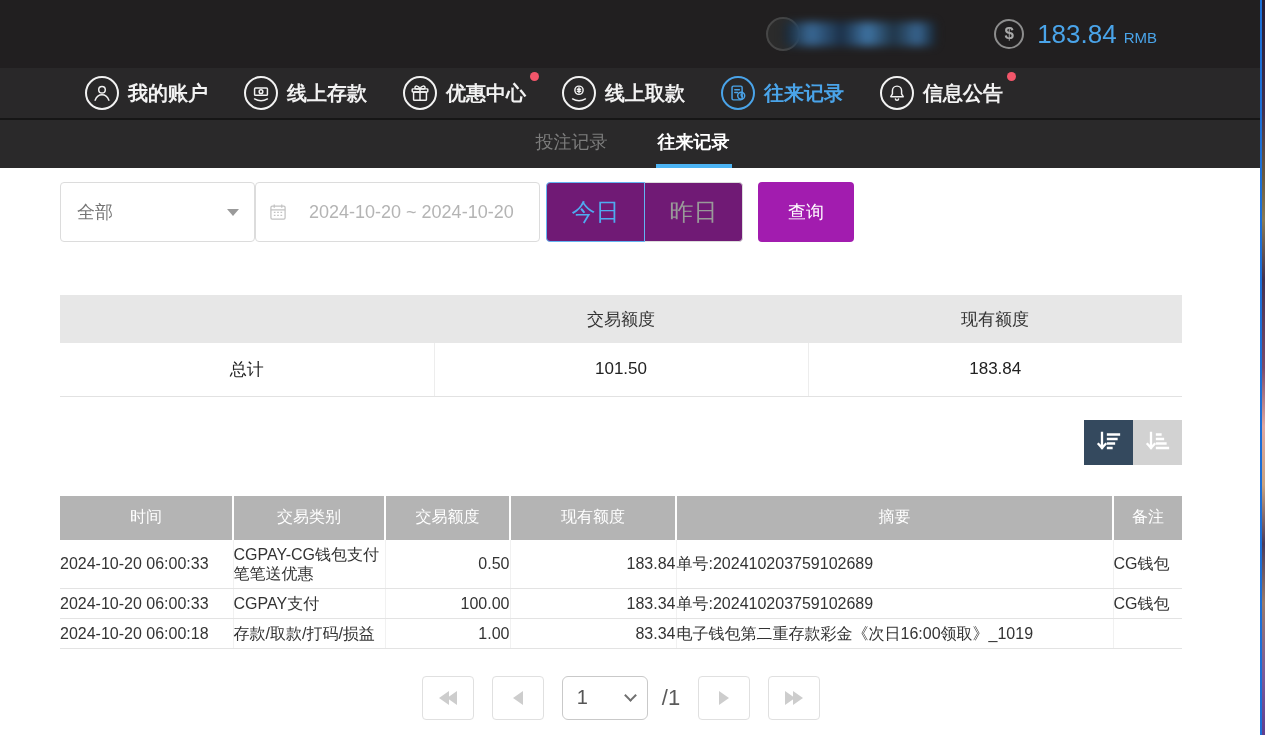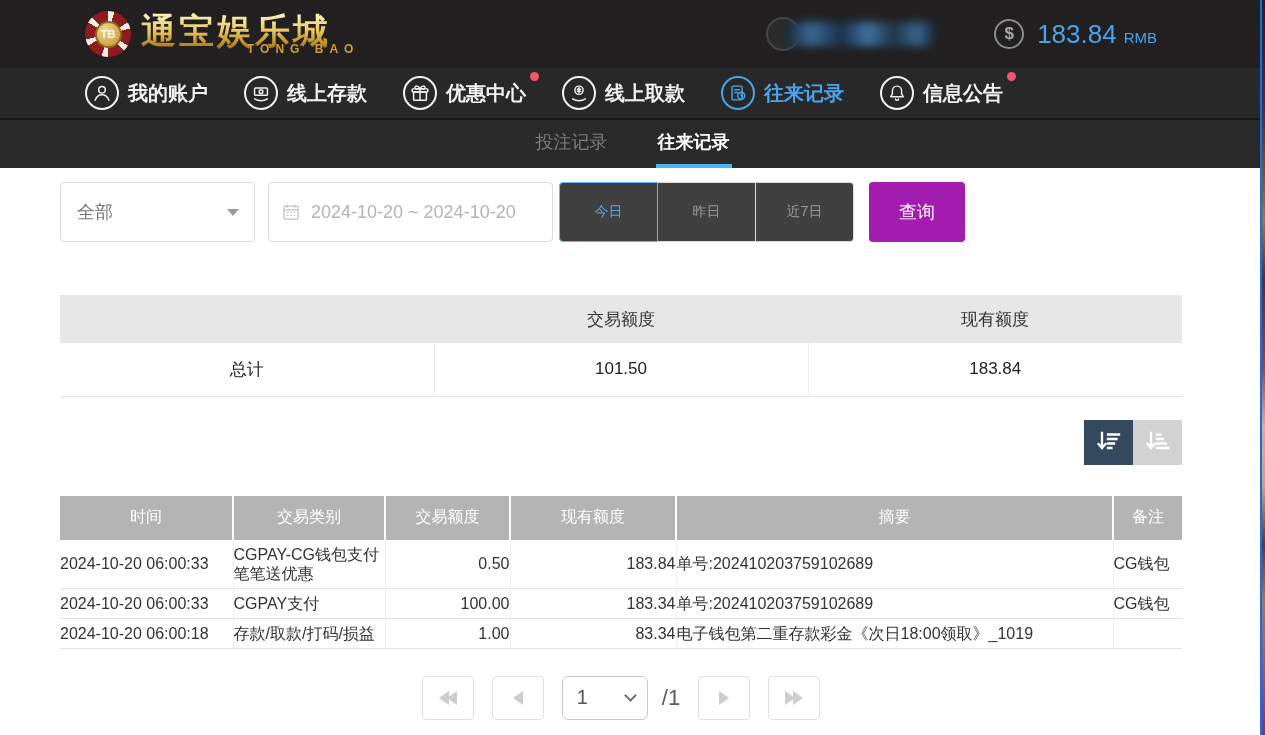--- a/index.html
+++ b/index.html
@@ -59,27 +59,27 @@
 
   
   .content { width:1122px; margin-left:60px; }
 
   .filter-row { display:flex; margin-top:14px; height:60px; align-items:stretch; }
   .select-box { width:195px; border:1px solid #dcdcdc; border-radius:4px; display:flex;
     align-items:center; justify-content:space-between; padding:0 15px 0 16px;
     color:#757575; font-size:18px; cursor:pointer; background:#fff; }
   .caret-down { width:0; height:0; border-left:6px solid transparent;
     border-right:6px solid transparent; border-top:7px solid #9a9a9a; }
-  .date-box { width:285px; margin-left:13px; border:1px solid #dcdcdc; border-radius:4px;
-    display:flex; align-items:center; gap:10px; padding:0 10px 0 12px; color:#b4b4b4;
+  .date-box { width:285px; border:1px solid #dcdcdc; border-radius:4px;
+    display:flex; align-items:center; gap:21px; padding:0 10px 0 12px; color:#b4b4b4;
     font-size:18px; cursor:pointer; background:#fff; white-space:nowrap; }
   .date-box svg { stroke:#c2c2c2; fill:none; stroke-width:1.5; flex:none; }
   .quick-group { display:flex; margin-left:6px; }
-  .quick-btn { width:99px; border:1px solid #dcdcdc; background:#404040; color:#999;
-    font-size:14px; display:flex; align-items:center; justify-content:center;
+  .quick-btn { width:99px; border:1px solid #dcdcdc; background:#701a75; color:#999;
+    font-size:24px; display:flex; align-items:center; justify-content:center;
     cursor:pointer; margin-left:-1px; position:relative; }
   .quick-btn:first-child { border-radius:4px 0 0 4px; margin-left:0; }
   .quick-btn:last-child { border-radius:0 4px 4px 0; }
   .quick-btn.active { color:#4fabf0; border-color:#63b5f2; z-index:2; }
   .search-btn { width:96px; margin-left:15px; background:#a21caf; color:#fff;
     font-size:18px; border:none; border-radius:4px; cursor:pointer; }
 
   table { border-collapse:collapse; table-layout:fixed; width:100%; }
   .summary { margin-top:53px; }
   .summary th { background:#e7e7e7; height:48px; font-size:17px; color:#333;
@@ -130,29 +130,20 @@
   .edge-strip { position:absolute; top:0; right:0; width:5px; height:735px; z-index:20;
     border-left:2px solid #1c6fd6;
     background:linear-gradient(180deg,#241d35 0%,#3f3050 15%,#6b5a3f 24%,#8a7a55 30%,
       #43314f 38%,#7a4a6a 50%,#e0a7a0 58%,#caa27e 66%,#4a3a5a 74%,#9a7a6a 82%,
       #7a5a9a 92%,#5f3f8f 100%); }
 </style>
 </head>
 <body>
 
 <div class="top-header">
-  <div class="logo">
-    <div class="chip">
-      <div class="chip-inner">TB</div>
-    </div>
-    <div>
-      <div class="logo-title">通宝娱乐城</div>
-      <div class="logo-sub">TONG BAO</div>
-    </div>
-  </div>
   <div class="hdr-spacer"></div>
   <div class="user-area">
     <div class="avatar"></div>
     <div class="name-blur"></div>
   </div>
   <div class="balance">
     <div class="dollar-circle">$</div>
     <span class="amount">183.84</span>
     <span class="cur">RMB</span>
   </div>
@@ -240,21 +231,20 @@
       <svg width="20" height="20" viewBox="0 0 24 24">
           <rect x="3.5" y="5" width="17" height="15.5" rx="1.5"></rect>
           <path d="M3.5 9.5h17M7.5 3v4M16.5 3v4"></path>
           <path d="M7 12.5h2M11 12.5h2M15 12.5h2M7 16h2M11 16h2M15 16h2"></path>
         </svg>
       <span>2024-10-20 ~ 2024-10-20</span>
     </div>
     <div class="quick-group">
       <div class="quick-btn active">今日</div>
       <div class="quick-btn">昨日</div>
-      <div class="quick-btn">近7日</div>
     </div>
     <button class="search-btn">查询</button>
   </div>
 
   <table class="summary">
     <thead>
       <tr>
         <th></th>
         <th>交易额度</th>
         <th>现有额度</th>
@@ -318,21 +308,21 @@
         <td class="td-amount">100.00</td>
         <td class="td-balance">183.34</td>
         <td class="td-summary">单号:202410203759102689</td>
         <td class="td-note">CG钱包</td>
       </tr>
       <tr>
         <td class="td-time">2024-10-20 06:00:18</td>
         <td class="td-type">存款/取款/打码/损益</td>
         <td class="td-amount">1.00</td>
         <td class="td-balance">83.34</td>
-        <td class="td-summary">电子钱包第二重存款彩金《次日18:00领取》_1019</td>
+        <td class="td-summary">电子钱包第二重存款彩金《次日16:00领取》_1019</td>
         <td class="td-note"></td>
       </tr>
     </tbody>
   </table>
 
   <div class="pagination">
     <div class="page-btn">
       <span class="dbl">
           <span class="tri tri-left"></span>
           <span class="tri tri-left"></span>

